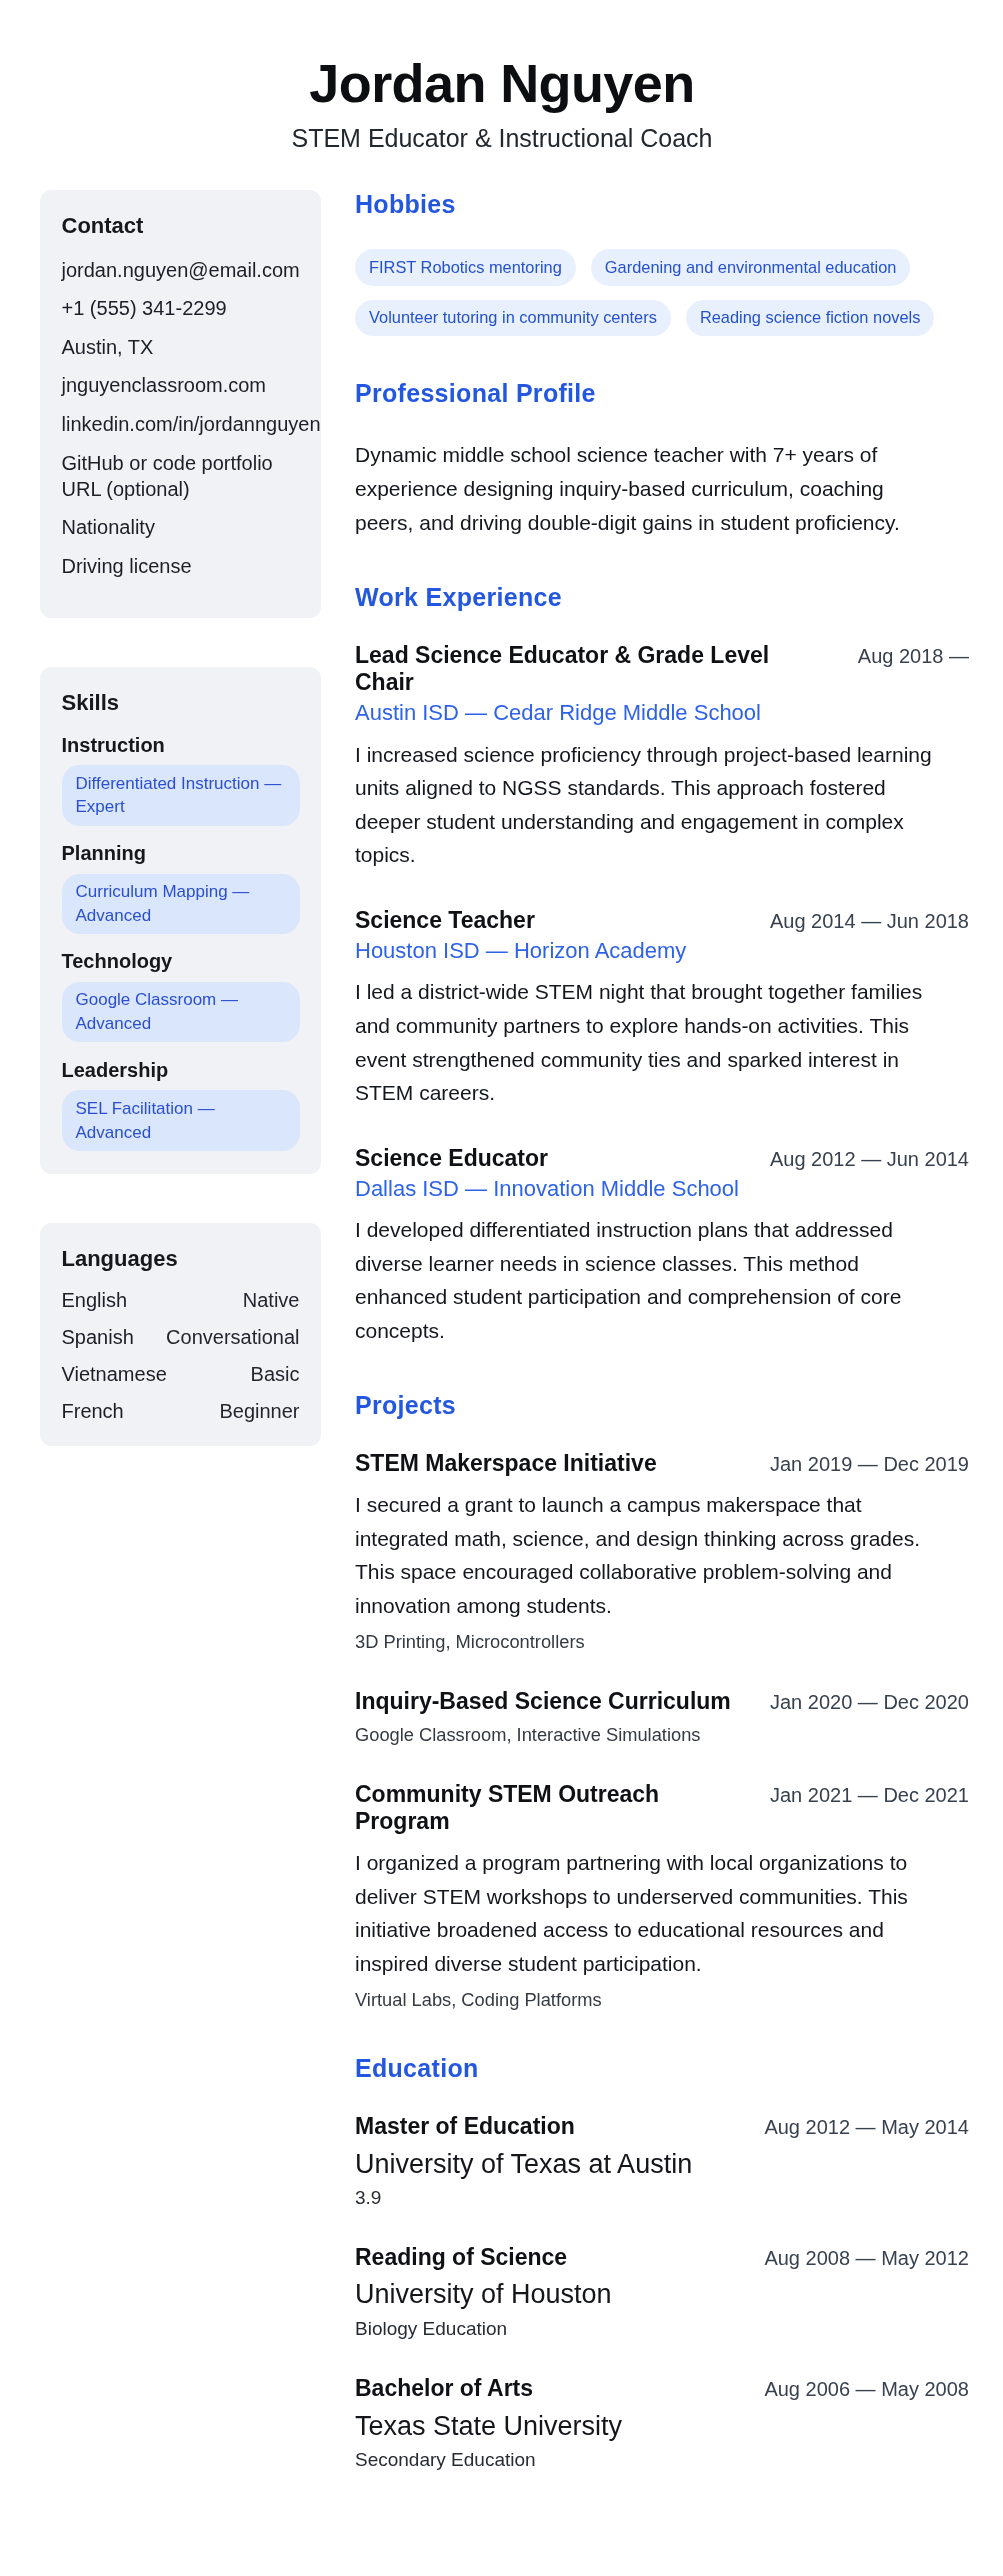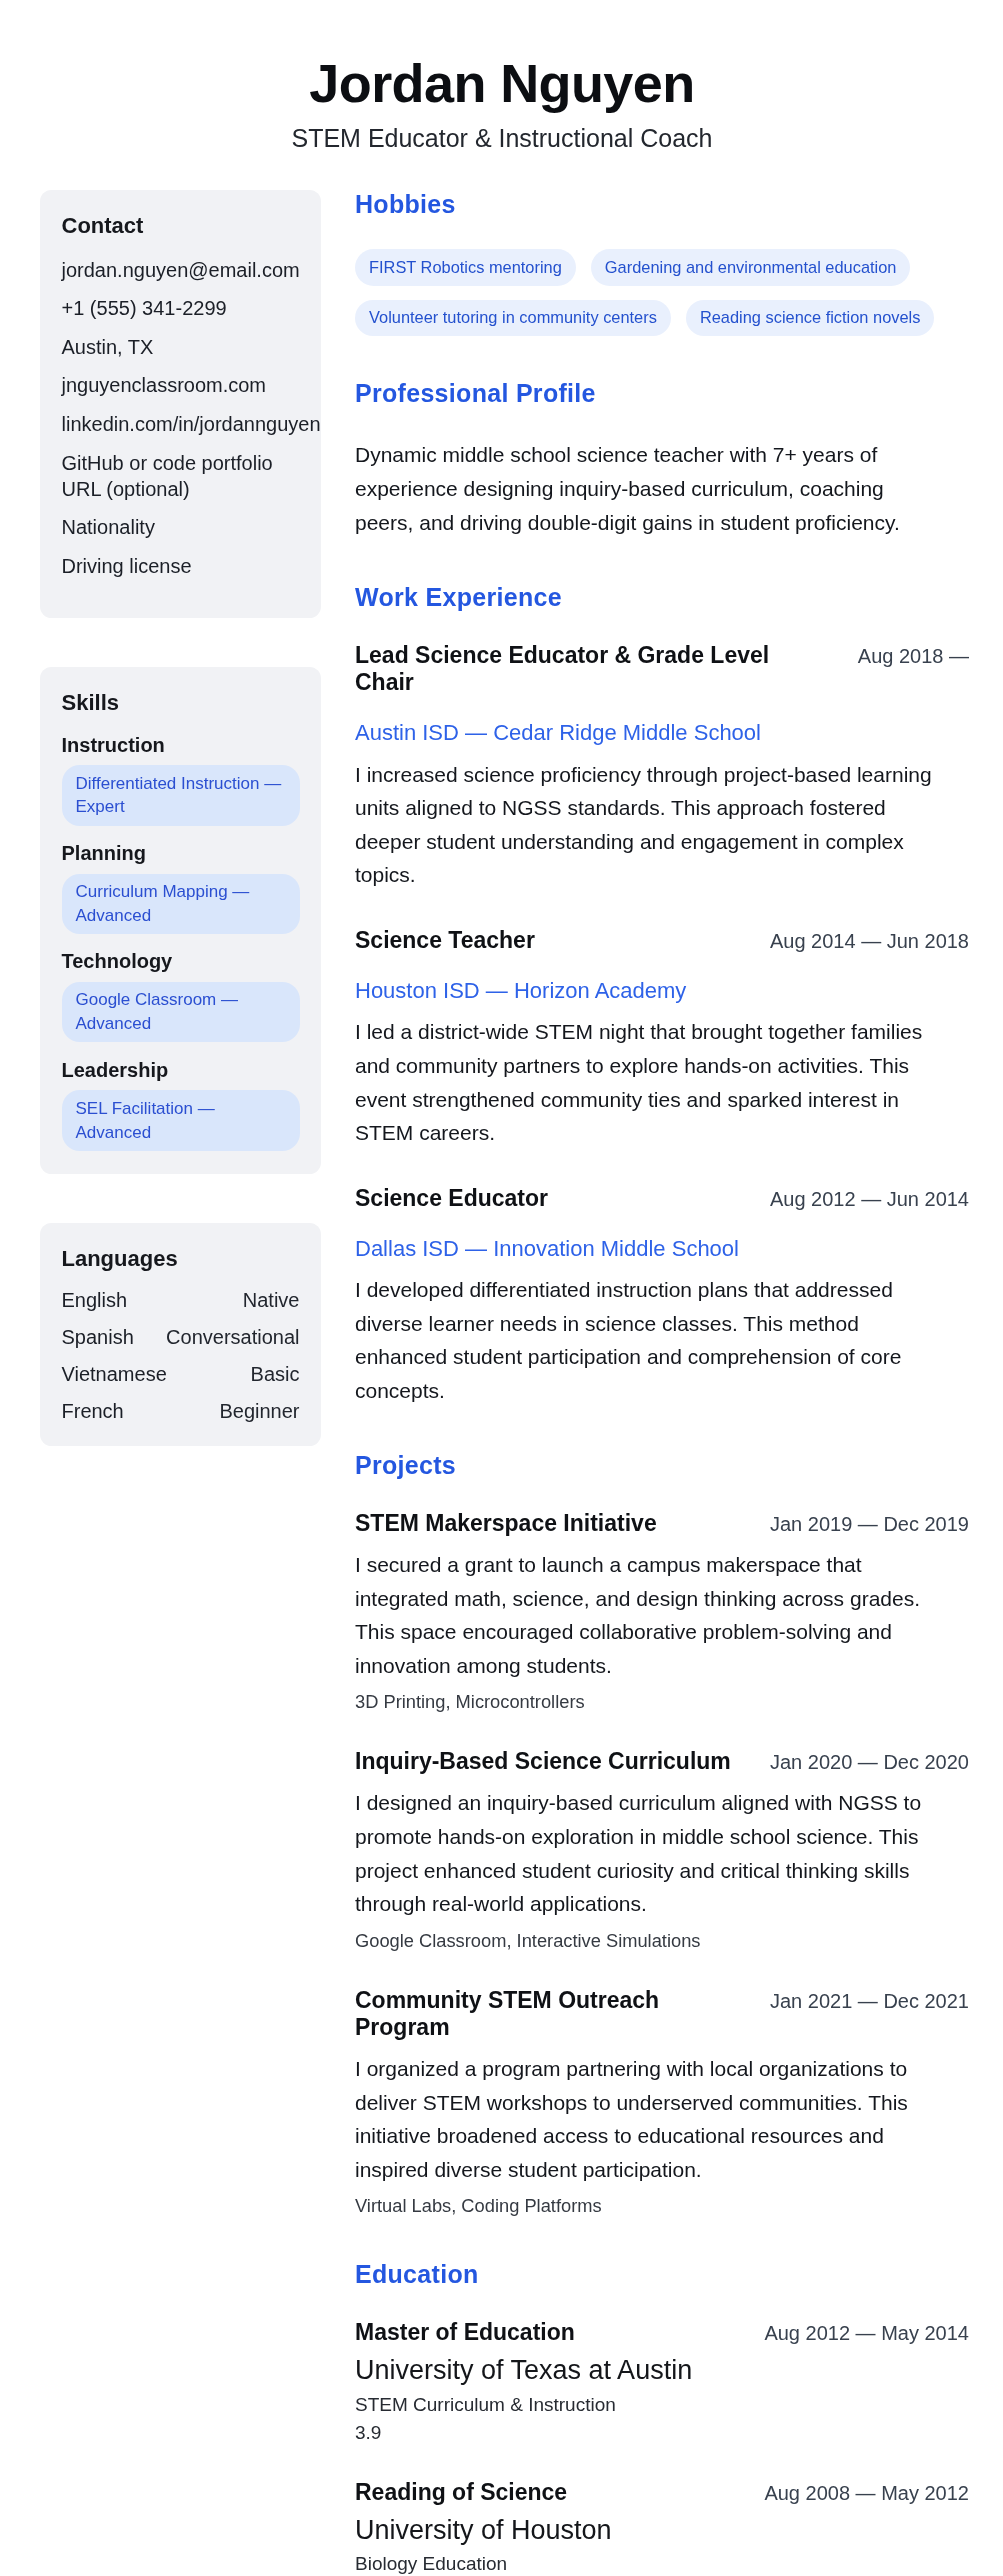--- a/index.html
+++ b/index.html
@@ -52,21 +52,21 @@
     font-size: 16.4px; padding: 8.8px 14px; border-radius: 20px; white-space: nowrap;
   }
 
   .para { font-size: 21px; line-height: 1.62; color: #14171d; max-width: 569px; }
 
   .entry { margin-bottom: 35px; }
   .entry:last-child { margin-bottom: 0; }
   .entry-row { display: flex; justify-content: space-between; align-items: baseline; gap: 36px; }
   .entry-title { font-size: 23px; font-weight: bold; color: #0f1115; }
   .entry-date { font-size: 20px; color: #38414e; white-space: nowrap; flex: 0 0 auto; }
-  .entry-company { font-size: 22px; color: #2e62e8; margin-top: 24px; }
+  .entry-company { font-size: 22px; color: #2e62e8; margin-top: 4px; }
   .entry-desc { font-size: 21px; line-height: 1.6; color: #14171d; margin-top: 11.4px; max-width: 585px; }
   .entry-tech { font-size: 18.3px; color: #353a42; margin-top: 8.8px; }
 
   .edu-school { font-size: 27px; color: #14161a; margin-top: 8.8px; }
   .edu-field { font-size: 19px; color: #272b32; margin-top: 7.6px; }
   .edu-gpa { font-size: 19px; color: #272b32; margin-top: 6.3px; }
   div:empty { display: none; }
 </style>
 </head>
 <body>
@@ -204,21 +204,20 @@
         </div>
         <div class="entry-desc">I secured a grant to launch a campus makerspace that integrated math, science, and design thinking across grades. This space encouraged collaborative problem-solving and innovation among students.</div>
         <div class="entry-tech">3D Printing, Microcontrollers</div>
       </div>
 
       <div class="entry">
         <div class="entry-row">
           <div class="entry-title">Inquiry-Based Science Curriculum</div>
           <div class="entry-date">Jan 2020 — Dec 2020</div>
         </div>
-        <div class="entry-desc">I designed an inquiry-based curriculum aligned with NGSS to promote hands-on exploration in middle school science. This project enhanced student curiosity and critical thinking skills through real-world applications.</div>
         <div class="entry-tech">Google Classroom, Interactive Simulations</div>
       </div>
 
       <div class="entry">
         <div class="entry-row">
           <div class="entry-title">Community STEM Outreach Program</div>
           <div class="entry-date">Jan 2021 — Dec 2021</div>
         </div>
         <div class="entry-desc">I organized a program partnering with local organizations to deliver STEM workshops to underserved communities. This initiative broadened access to educational resources and inspired diverse student participation.</div>
         <div class="entry-tech">Virtual Labs, Coding Platforms</div>
@@ -230,21 +229,20 @@
         <div class="sec-title">Education</div>
 
       </div>
 
       <div class="entry">
         <div class="entry-row">
           <div class="entry-title">Master of Education</div>
           <div class="entry-date">Aug 2012 — May 2014</div>
         </div>
         <div class="edu-school">University of Texas at Austin</div>
-        <div class="edu-field">STEM Curriculum &amp; Instruction</div>
         <div class="edu-gpa">3.9</div>
       </div>
 
       <div class="entry">
         <div class="entry-row">
           <div class="entry-title">Reading of Science</div>
           <div class="entry-date">Aug 2008 — May 2012</div>
         </div>
         <div class="edu-school">University of Houston</div>
         <div class="edu-field">Biology Education</div>

